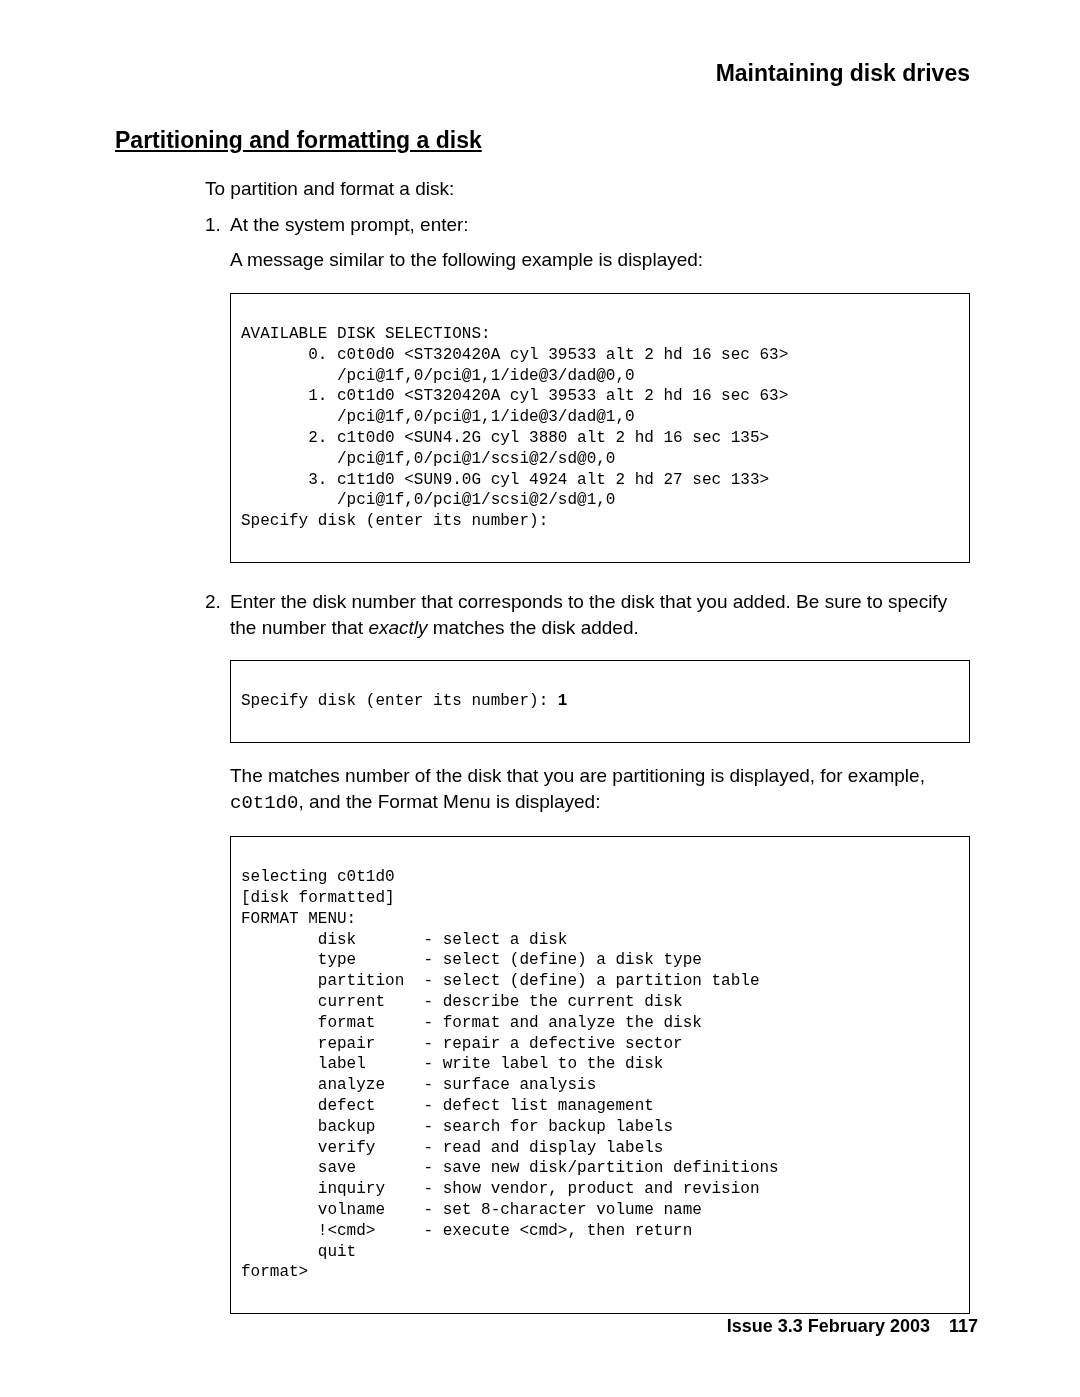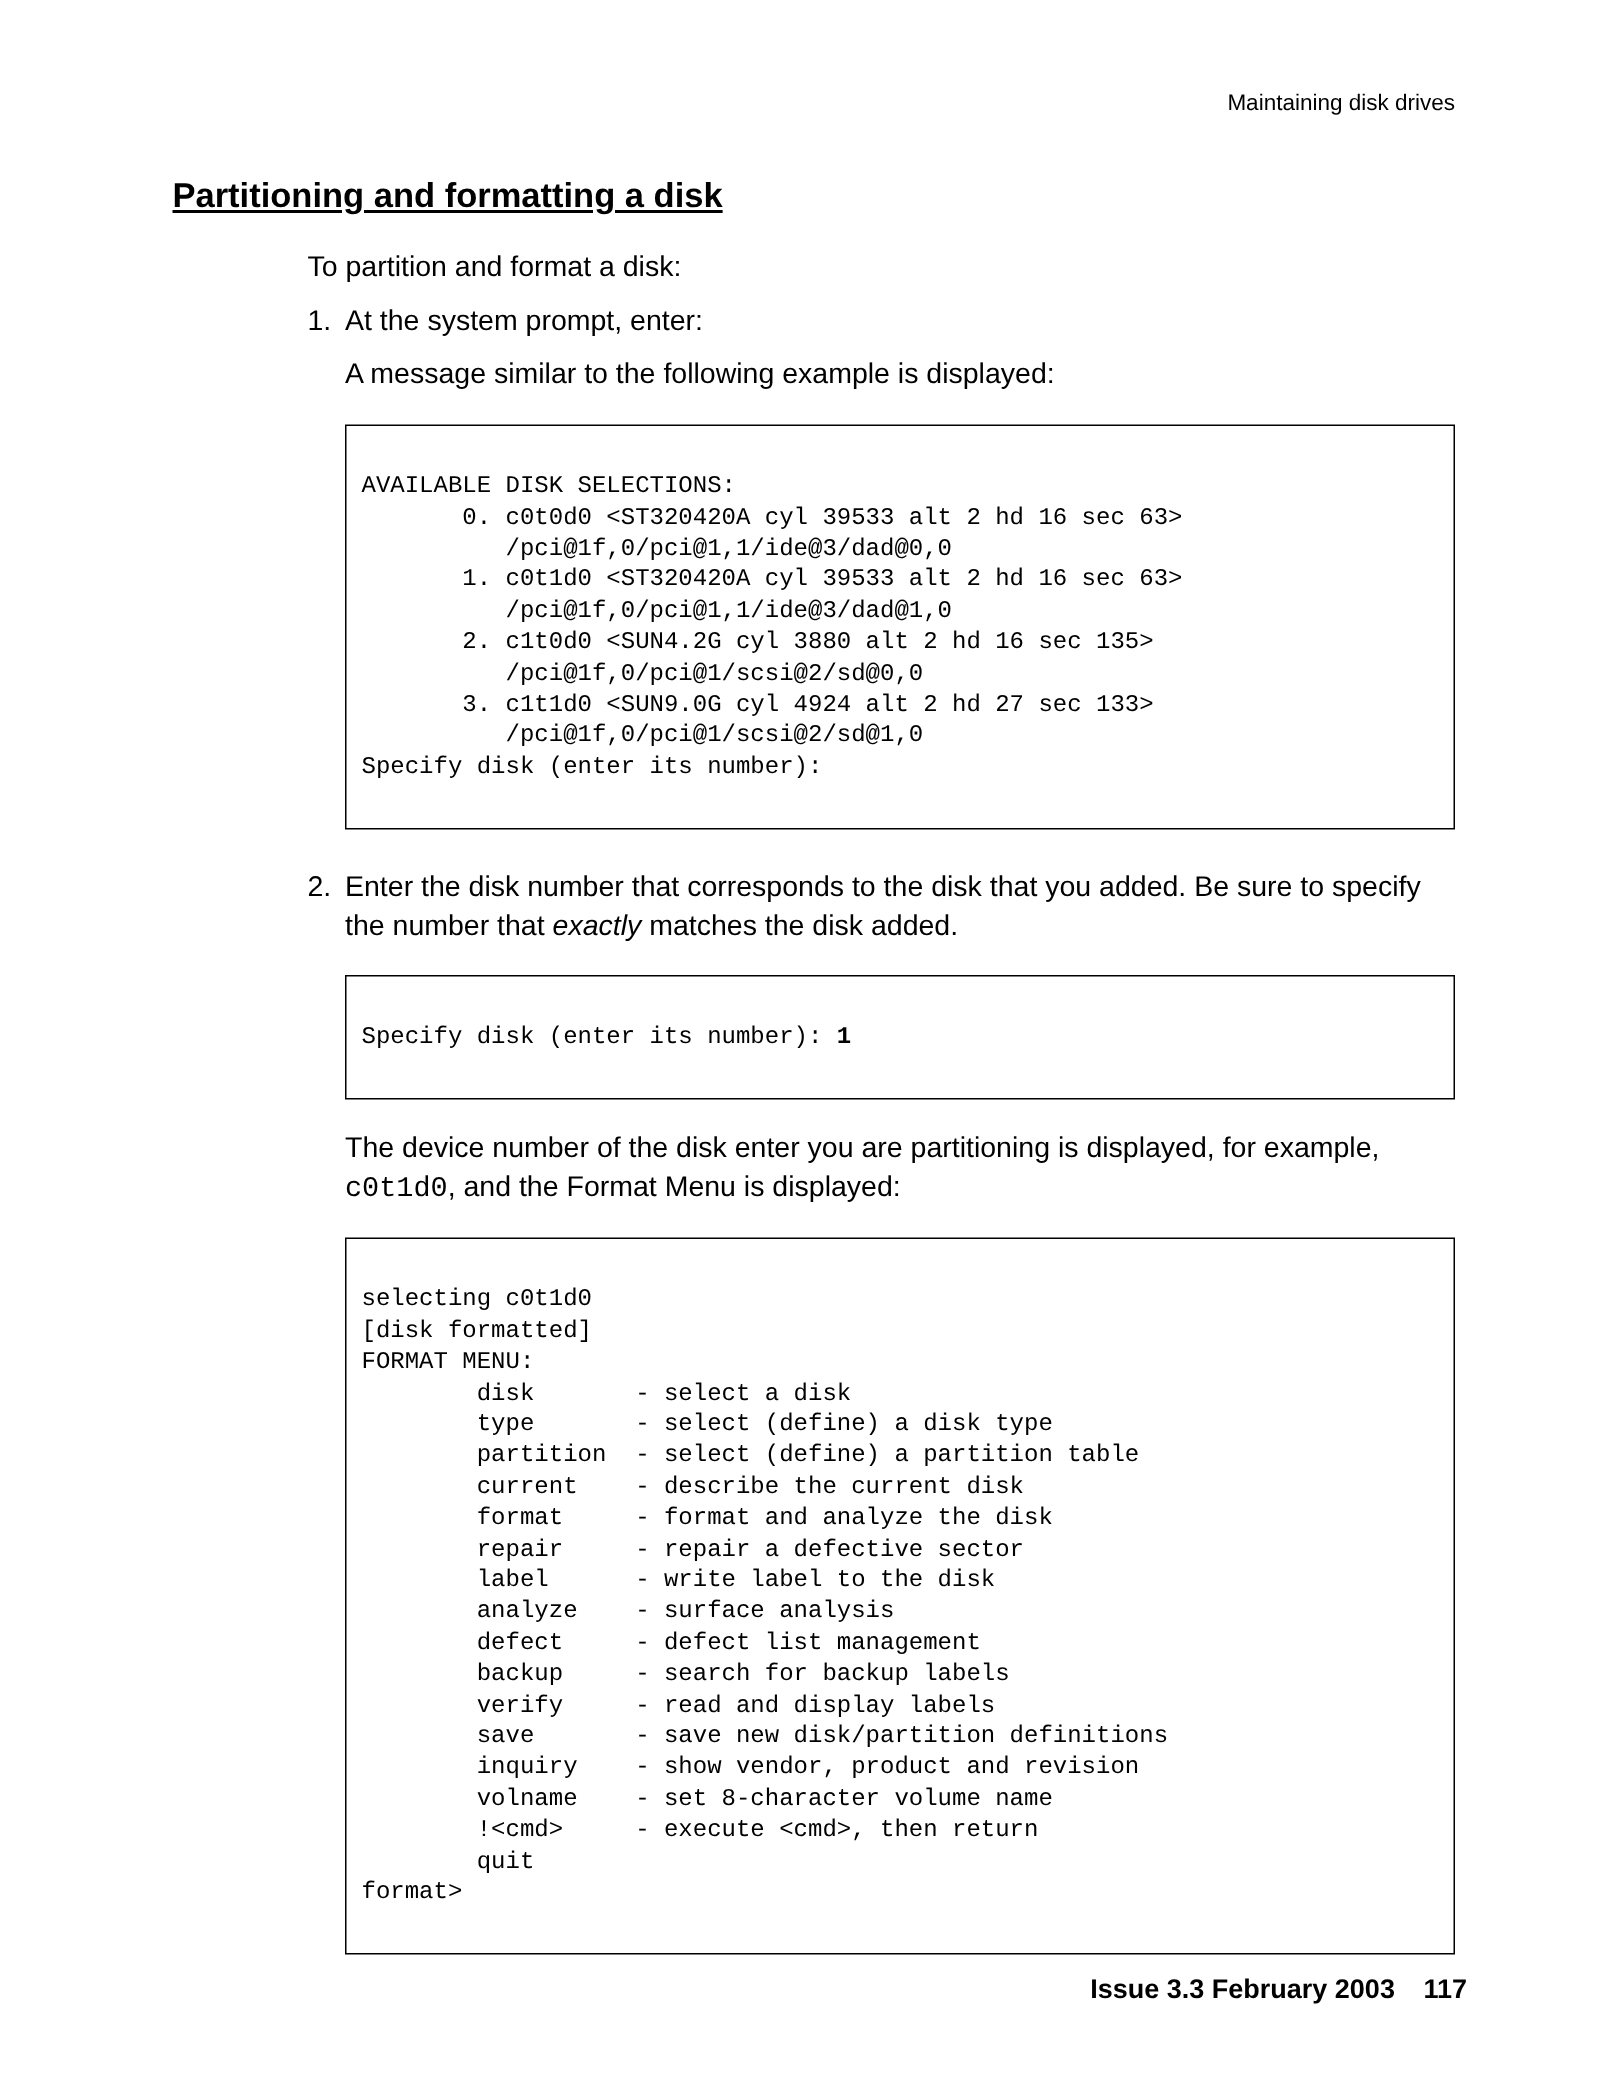--- a/index.html
+++ b/index.html
@@ -14,22 +14,22 @@
     position: relative;
   }
   .page {
     padding: 60px 110px 0 115px;
     box-sizing: border-box;
     height: 100%;
     position: relative;
   }
   .running-header {
     text-align: right;
-    font-weight: normal;
-    font-size: 15px;
+    font-weight: bold;
+    font-size: 23px;
     margin-bottom: 40px;
   }
   .section-heading {
     font-weight: bold;
     font-size: 23px;
     margin-bottom: 22px;
     text-decoration: underline;
   }
   .body-text {
     font-size: 19px;
@@ -124,21 +124,21 @@
     <div class="li-row">
       <div class="li-num">2.</div>
       <div class="li-body">
         <p>
           <span>Enter the disk number that corresponds to the disk that you added. Be sure to specify the number that </span><span class="italic">exactly</span><span> matches the disk added.</span>
         </p>
 
         <div class="code-box"><span>Specify disk (enter its number): </span><span class="bold">1</span></div>
 
         <p>
-          <span>The device number of the disk enter you are partitioning is displayed, for example, </span><span class="mono-nb">c0t1d0</span><span>, and the Format Menu is displayed:</span>
+          <span>The matches number of the disk that you are partitioning is displayed, for example, </span><span class="mono-nb">c0t1d0</span><span>, and the Format Menu is displayed:</span>
         </p>
 
         <div class="code-box">selecting c0t1d0
 [disk formatted]
 FORMAT MENU:
         disk       - select a disk
         type       - select (define) a disk type
         partition  - select (define) a partition table
         current    - describe the current disk
         format     - format and analyze the disk

